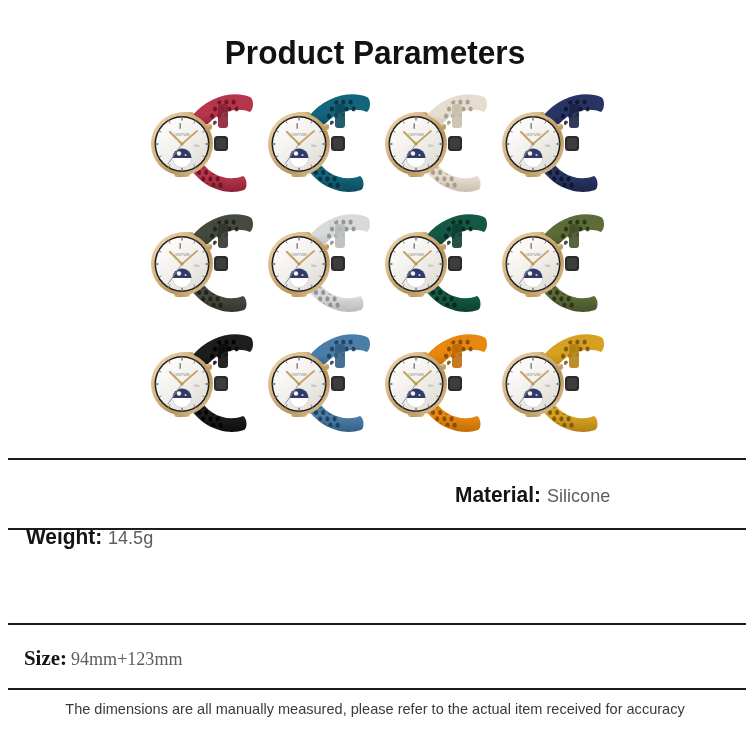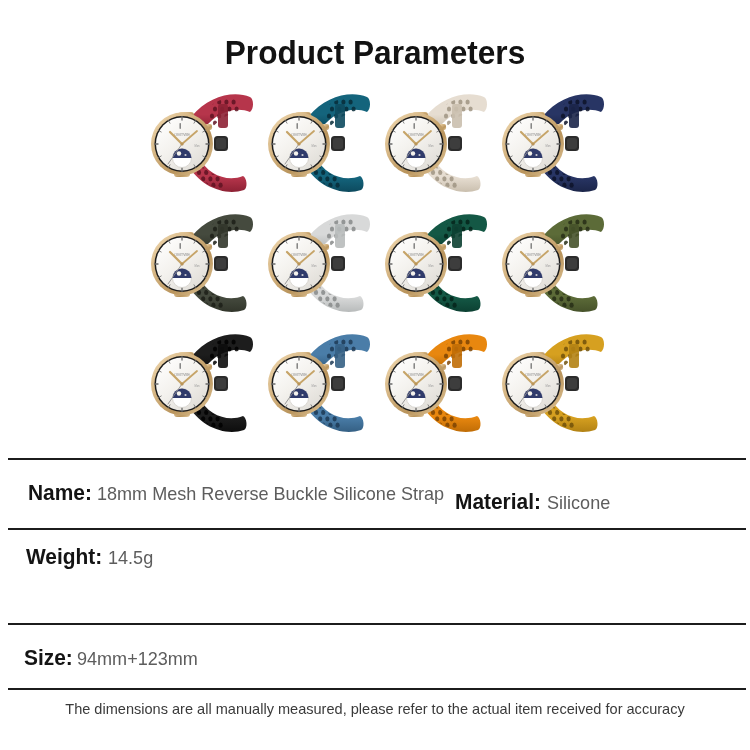--- a/index.html
+++ b/index.html
@@ -59,22 +59,22 @@
   #div3{top:623px;}
   #div4{top:688px;}
 
   .spec-row{
     position:absolute;
     left:0; width:750px;
     height:40px;
     display:block;
   }
   #row-name{top:478px;}
-  #row-weight{top:542px;}
-  #row-size{top:643px;}
+  #row-weight{top:522px;}
+  #row-size{top:643px;font-family:Liberation Serif, serif;}
 
   .field{
     position:absolute;
     white-space:nowrap;
     line-height:30px;
     height:30px;
   }
   .lbl{
     font-size:22px;
     font-weight:700;
@@ -89,21 +89,21 @@
     font-weight:400;
     color:#5d5d5d;
     transform:scaleX(0.95);
     transform-origin:left center;
     display:inline-block;
     vertical-align:baseline;
     margin-left:2px;
   }
 
   #f-name{left:28px;top:0;}
-  #f-material{left:455px;top:9px;}
+  #f-material{left:455px;top:2px;}
   #f-weight{left:26px;top:0;}
   #f-application{left:450px;top:0;}
   #f-size{left:24px;top:0;}
 
   .note{
     position:absolute;
     left:0; top:700px;
     width:750px;
     text-align:center;
     font-size:15px;
@@ -1507,23 +1507,20 @@
   <line x1="34" y1="54" x2="20" y2="74" stroke="#8e8e8e" stroke-width="0.9" stroke-linecap="round"></line>
   <circle cx="34" cy="54" r="1.6" fill="#b99458"></circle>
 </svg>
       </div>
     </div>
   </div>
 
 <div class="divider" id="div1"></div>
 
 <div class="spec-row" id="row-name">
-  <div class="field" id="f-name">
-    <span class="lbl">Name:</span><span class="val">18mm Mesh Reverse Buckle Silicone Strap</span>
-  </div>
   <div class="field" id="f-material">
     <span class="lbl">Material:</span><span class="val"> Silicone</span>
   </div>
 </div>
 
 <div class="divider" id="div2"></div>
 
 <div class="spec-row" id="row-weight">
   <div class="field" id="f-weight">
     <span class="lbl">Weight:</span><span class="val"> 14.5g</span>

